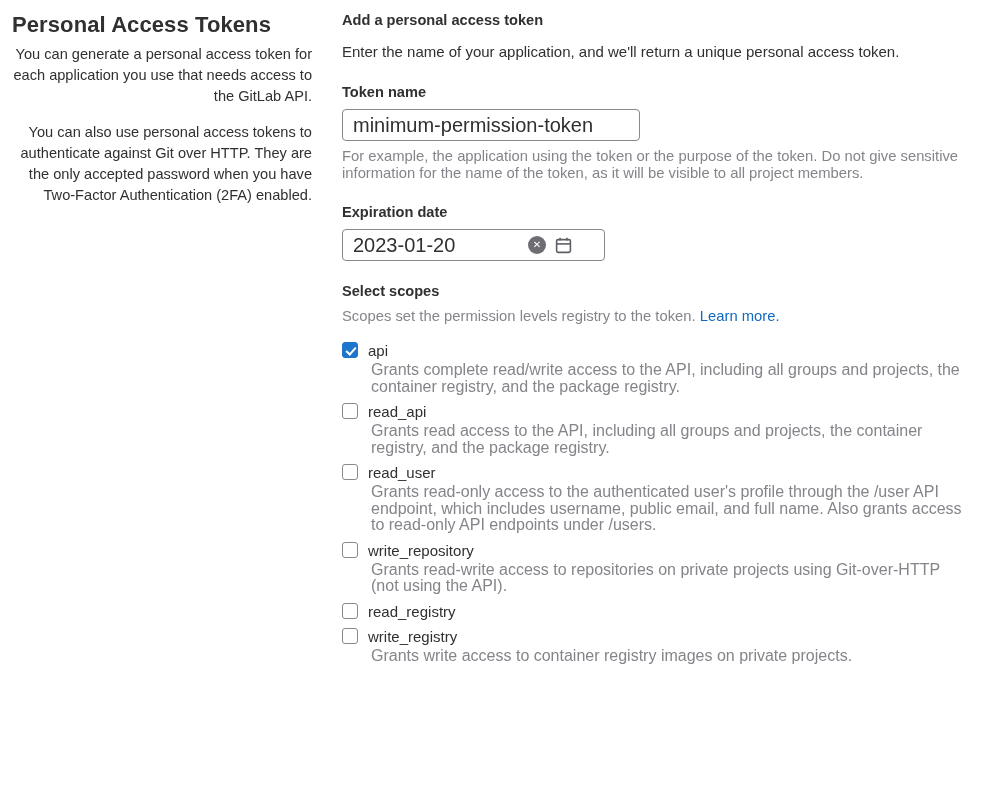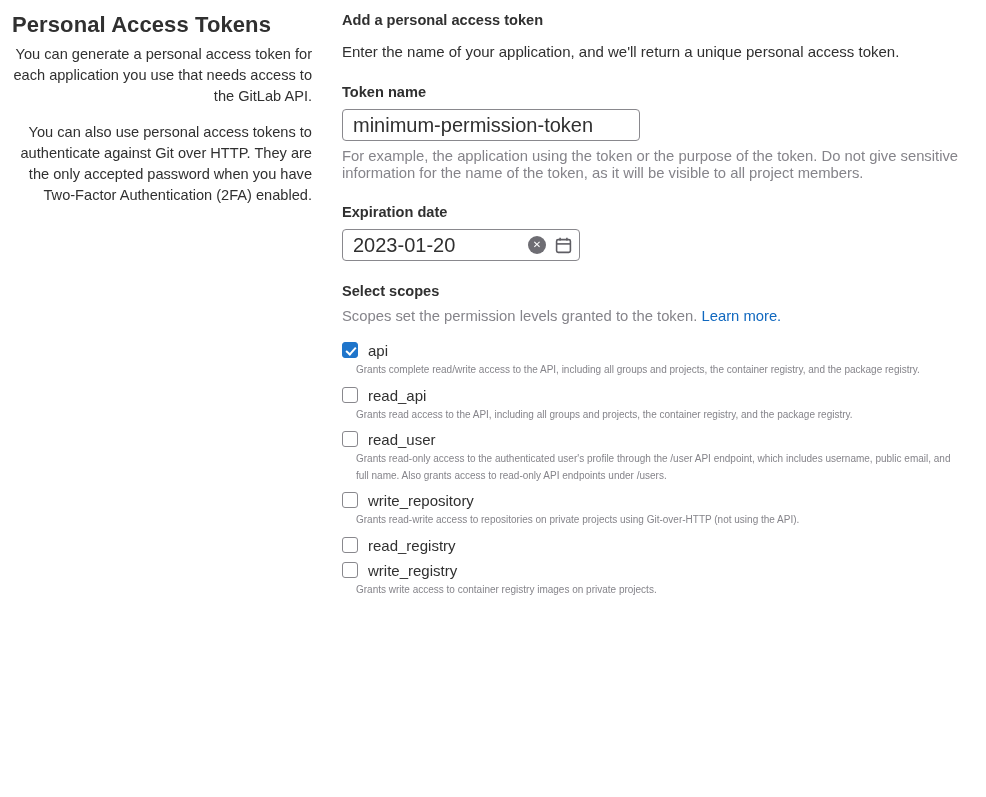--- a/index.html
+++ b/index.html
@@ -29,21 +29,21 @@
     padding: 0 10px; font-size: 20px; color: #303030;
     font-family: "Liberation Sans", sans-serif; background: #fff; outline: none;
   }
   .token-input { width: 298px; }
 
   .help-text { color: #85848a; font-size: 14.8px; line-height: 17px; margin: 7px 0 0; max-width: 625px; }
 
   .section { margin-bottom: 22px; }
 
   .date-field { position: relative; width: 239px; }
-  .date-input { width: 238px; padding-right: 62px; }
+  .date-input { width: 263px; padding-right: 62px; }
   .date-icons { position: absolute; right: 9px; top: 0; height: 32px; display: flex; align-items: center; gap: 9px; }
   .clear-circle {
     width: 18px; height: 18px; border-radius: 50%; background: #6e6d73;
     display: flex; align-items: center; justify-content: center;
     color: #fff; font-size: 10px; line-height: 1; cursor: pointer;
   }
   .cal-icon { display: block; cursor: pointer; }
 
   .scopes-help { color: #85848a; font-size: 14.8px; margin: 0 0 18px; }
   .learn-more { color: #1068bf; text-decoration: none; cursor: pointer; }
@@ -55,21 +55,21 @@
     border: 1px solid #89888d; border-radius: 3px; background: #fff; position: relative;
   }
   .checkbox.checked { background: #1f75cb; border-color: #1f75cb; }
   .checkbox.checked::after {
     content: ""; position: absolute; left: 5px; top: 1.5px;
     width: 4px; height: 8px;
     border: solid #fff; border-width: 0 2px 2px 0;
     transform: rotate(42deg);
   }
   .scope-label { font-size: 15px; color: #303030; }
-  .scope-desc { margin: 3px 0 0 14px; color: #85848a; font-size: 10px; line-height: 16.5px; max-width: 600px; }
+  .scope-desc { margin: 3px 0 0 29px; color: #85848a; font-size: 16px; line-height: 16.5px; max-width: 600px; }
 </style>
 </head>
 <body>
 
 <div class="container">
 
   <div class="left-col">
     <h1 class="page-title">Personal Access Tokens</h1>
     <p class="intro-p">You can generate a personal access token for each application you use that needs access to the GitLab API.</p>
     <p class="intro-p">You can also use personal access tokens to authenticate against Git over HTTP. They are the only accepted password when you have Two-Factor Authentication (2FA) enabled.</p>
@@ -96,21 +96,21 @@
             <line x1="1.5" y1="6.5" x2="14.5" y2="6.5" stroke="#5e5d63" stroke-width="1.5"></line>
             <line x1="4.8" y1="0.8" x2="4.8" y2="3.2" stroke="#5e5d63" stroke-width="1.5"></line>
             <line x1="11.2" y1="0.8" x2="11.2" y2="3.2" stroke="#5e5d63" stroke-width="1.5"></line>
           </svg>
         </div>
       </div>
     </div>
 
     <div class="section">
       <label class="field-label">Select scopes</label>
-      <p class="scopes-help"><span>Scopes set the permission levels granted to the token.</span> <a class="learn-more">Learn more.</a></p>
+      <p class="scopes-help"><span>Scopes set the permission levels registry to the token.</span> <a class="learn-more">Learn more.</a></p>
 
       <div class="scope-row">
         <div class="scope-head">
           <span class="checkbox checked"></span>
           <span class="scope-label">api</span>
         </div>
         <p class="scope-desc">Grants complete read/write access to the API, including all groups and projects, the container registry, and the package registry.</p>
       </div>
 
       <div class="scope-row">

